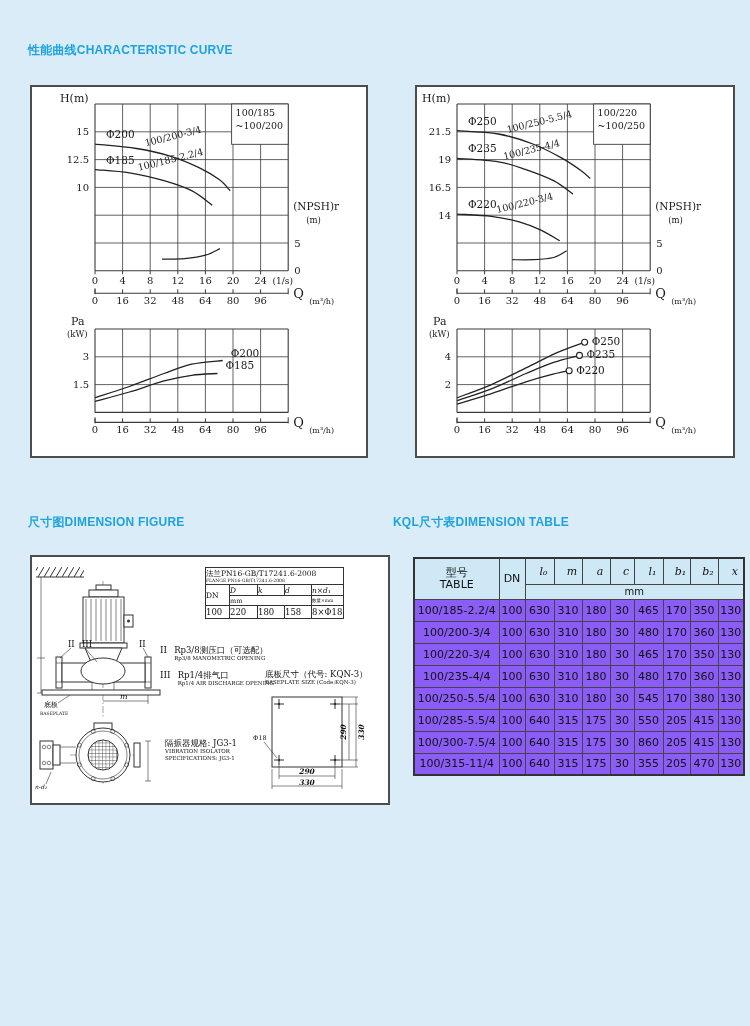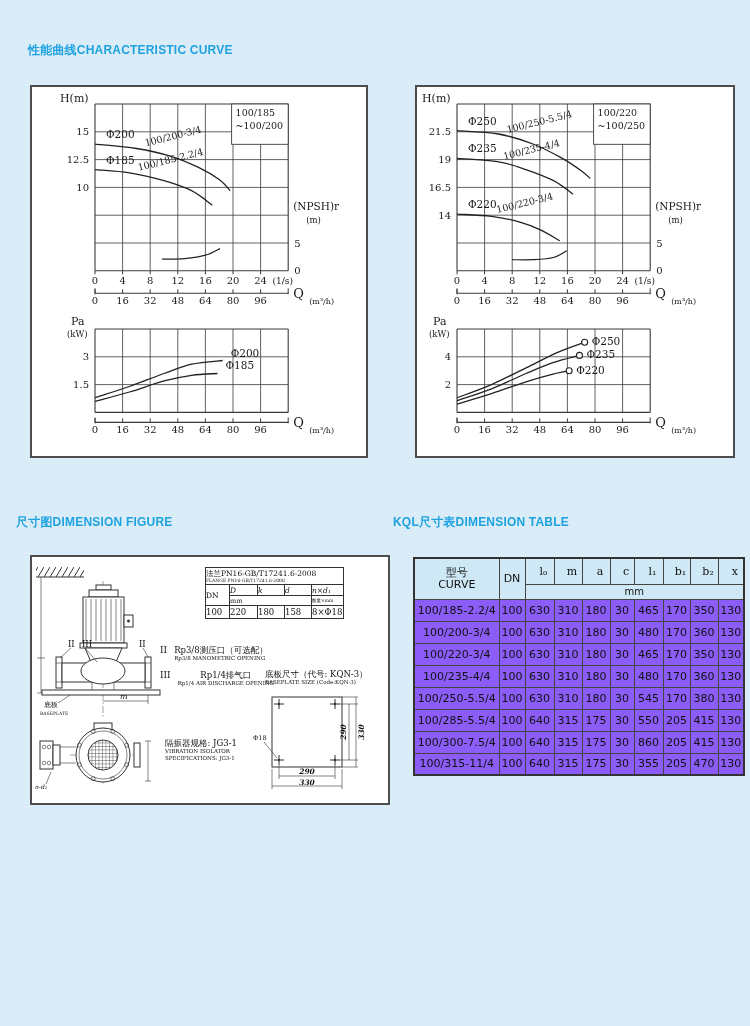--- a/index.html
+++ b/index.html
@@ -1,50 +1,50 @@
 <!DOCTYPE html>
 <html style="--accent: #1fa3e0; --thead: #cfe8f5; --pagebg: #d9ecf7;"><head>
 <meta charset="utf-8">
 <style>
   :root{ --accent:#1fa3e0; --thead:#cfe8f5; --pagebg:#d9ecf7; --ink:#2e2e2e; }
   *{margin:0;padding:0;box-sizing:border-box;}
   html,body{width:750px;height:1026px;}
   body{background:var(--pagebg);position:relative;font-family:"Liberation Sans",sans-serif;overflow:hidden;}
   .heading{position:absolute;color:var(--accent);font-weight:bold;font-size:12px;letter-spacing:0.2px;}
   #h-curve{left:28px;top:42px;}
-  #h-figure{left:16px;top:514px;}
+  #h-figure{left:28px;top:514px;}
   #h-table{left:393px;top:514px;}
   .panel{position:absolute;background:#fff;border:2px solid #4d4d4d;}
   #panel-left{left:30px;top:85px;width:338px;height:373px;}
   #panel-right{left:415px;top:85px;width:320px;height:373px;}
   #panel-fig{left:30px;top:555px;width:360px;height:250px;}
   .panel svg{display:block;}
   
   .dim-table{position:absolute;left:413px;top:557px;width:330px;border-collapse:collapse;table-layout:fixed;
     background:#8b5cf6;border:2px solid #333;font-family:"DejaVu Sans",sans-serif;color:#111;}
   .dim-table th,.dim-table td{border:1px solid #444;text-align:center;vertical-align:middle;padding:0;overflow:hidden;}
   .dim-table thead th{background:var(--thead);font-weight:normal;}
   .dim-table .hrow1 th{height:26px;font-size:11px;}
   .dim-table .hrow2 th{height:15px;font-size:10px;}
   .dim-table tbody td{height:22px;font-size:11px;}
   .dim-table .typehead div{line-height:12px;font-size:11px;}
-  .dim-table .mathvar{font-family:"DejaVu Serif",serif;padding-left:8px;}
+  .dim-table .mathvar{font-family:"DejaVu Serif",serif;font-style:italic;padding-left:8px;}
   
   .flange-table{position:absolute;left:173px;top:10px;width:138px;border-collapse:collapse;table-layout:fixed;
     border:1.5px solid #333;font-family:"DejaVu Serif",serif;color:#111;background:#fff;}
   .flange-table td,.flange-table th{border:1px solid #333;text-align:left;padding:0;font-weight:normal;overflow:hidden;}
   .ft-t1{font-size:7.5px;line-height:9px;padding-top:1px;}
   .ft-t2{font-size:4.5px;line-height:6px;}
   .ft-h{height:11px;font-size:7.5px;font-style:italic;}
   .ft-hu{height:10px;font-size:6.5px;}
   .ft-qty{font-size:4.5px;}
   .ft-d{height:13px;font-size:8.5px;font-weight:bold;}
   .note{position:absolute;display:flex;gap:7px;font-family:"DejaVu Serif",serif;color:#111;}
   .note .mk{font-size:9px;line-height:10px;}
-  .note .cn{font-size:8.5px;line-height:10px;text-align:center;}
+  .note .cn{font-size:8.5px;line-height:10px;}
   .note .en{font-size:5.5px;line-height:7px;}
   .sidenote{position:absolute;font-family:"DejaVu Serif",serif;color:#111;}
   .sidenote .cn{font-size:8.5px;line-height:10px;}
   .sidenote .en{font-size:5.5px;line-height:7px;}
   .fig-svg text{font-family:"DejaVu Serif",serif;fill:#111;}
   .w{fill:#fff;stroke:#333;stroke-width:1;}
   .s{stroke:#333;stroke-width:1;fill:none;}
   .thin{stroke:#333;stroke-width:0.6;fill:none;}
   .cl{stroke:#666;stroke-width:0.6;fill:none;stroke-dasharray:7 2 1.5 2;}
 </style>
@@ -465,21 +465,21 @@
       <col style="width:24px">
       <col style="width:29px">
       <col style="width:27px">
     <col style="width:28px">
       <col style="width:26px">
   </colgroup>
   <thead>
     <tr class="hrow1">
       <th rowspan="2" class="typehead">
         <div>型号</div>
-          <div>CURVE</div>
+          <div>TABLE</div>
       </th>
       <th rowspan="2">DN</th>
       <th class="mathvar">l₀</th>
       <th class="mathvar">m</th>
       <th class="mathvar">a</th>
       <th class="mathvar">c</th>
       <th class="mathvar">l₁</th>
       <th class="mathvar">b₁</th>
       <th class="mathvar">b₂</th>
       <th class="mathvar">x</th>

